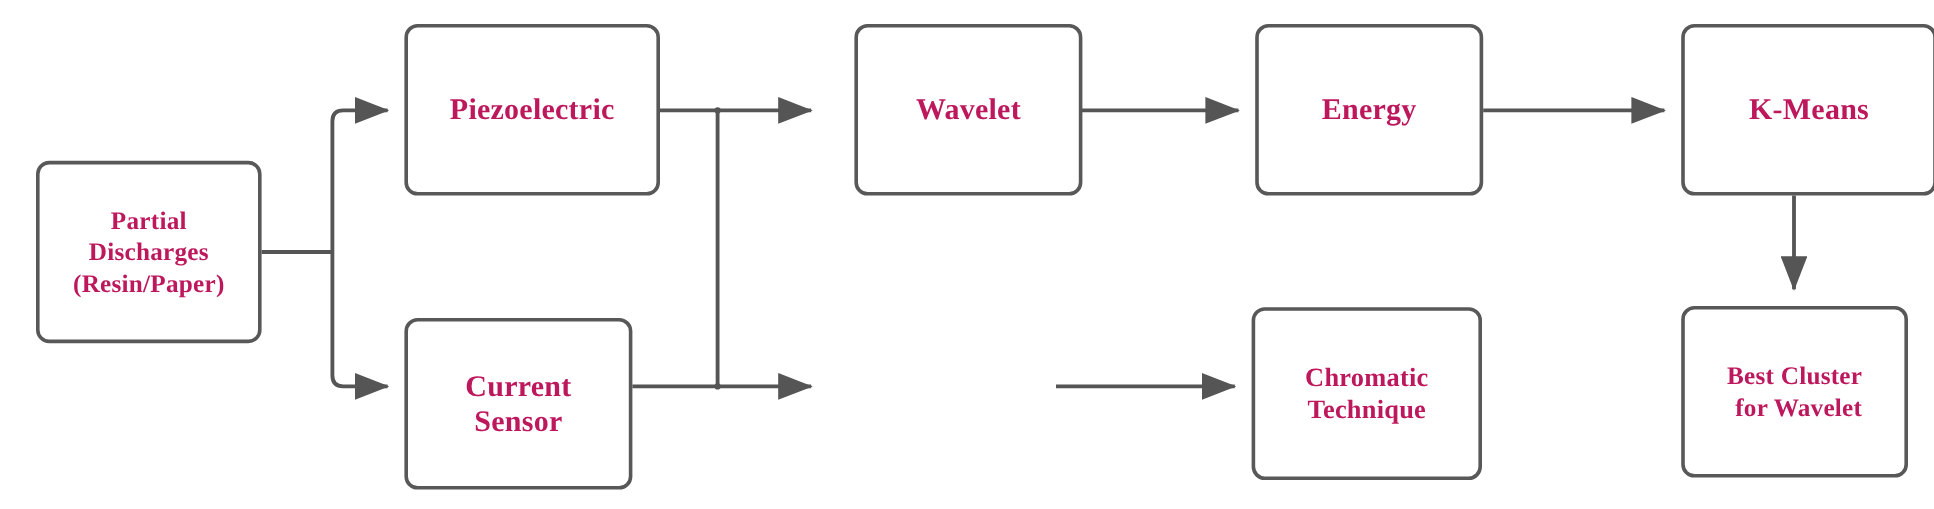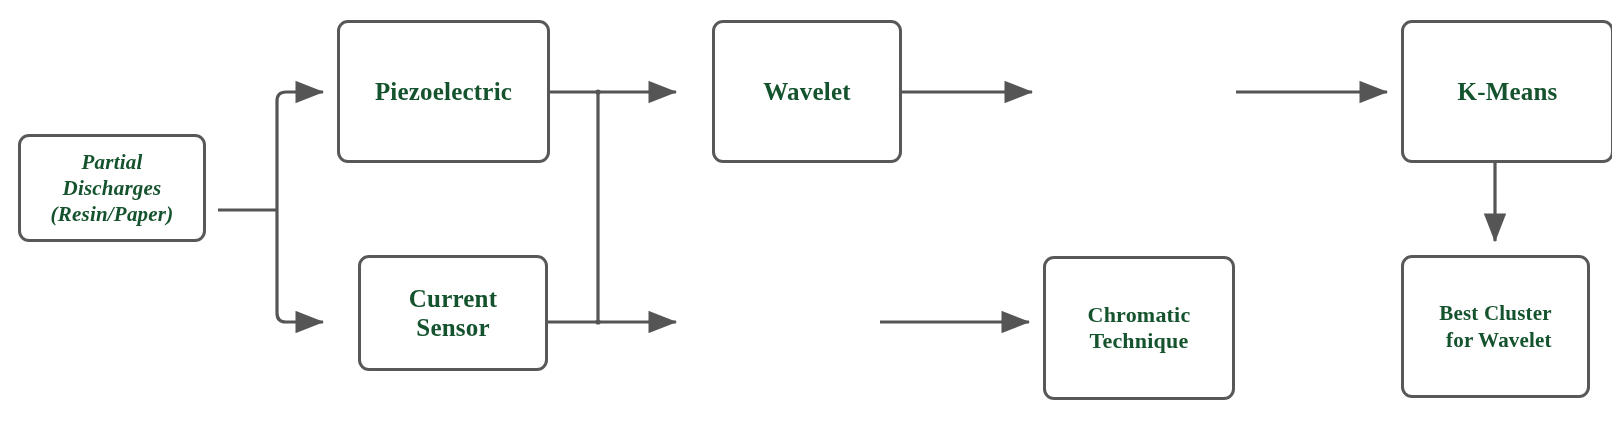--- a/index.html
+++ b/index.html
@@ -28,21 +28,21 @@
   .node {
     position: absolute;
     box-sizing: border-box;
     background: #ffffff;
     border: 3px solid #585858;
     border-radius: 11px;
     display: flex;
     align-items: center;
     justify-content: center;
     text-align: center;
-    color: #14532d;
+    color: #be185d;
     font-weight: bold;
     font-size: 25px;
     line-height: 1.16;
     letter-spacing: 0.2px;
     white-space: pre-line;
     z-index: 2;
   }
   .node.small {
     font-size: 22px;
     line-height: 1.2;
@@ -85,40 +85,43 @@
 
       <path d="M880,322 L1029,322" marker-end="url(#arrowhead)"></path>
 
       <path d="M1495,163 L1495,241" marker-end="url(#arrowhead)"></path>
     </g>
 
     <circle cx="598" cy="92" r="2.6" fill="#555555"></circle>
     <circle cx="598" cy="322" r="2.6" fill="#555555"></circle>
   </svg>
 
-  <div class="node tiny" style="left:18px; top:134px; width:188px; height:108px;font-style:italic;">
+  <div class="node tiny" style="left:30px; top:134px; width:188px; height:152px;">
     <span>Partial
 Discharges
 (Resin/Paper)</span>
   </div>
 
   <div class="node" style="left:337px; top:20px; width:213px; height:143px;">
     <span>Piezoelectric</span>
   </div>
 
-  <div class="node" style="left:337px; top:255px; width:190px; height:116px;margin-left:21px;">
+  <div class="node" style="left:337px; top:265px; width:190px; height:143px;">
     <span>Current
 Sensor</span>
   </div>
 
   <div class="node" style="left:712px; top:20px; width:190px; height:143px;">
     <span>Wavelet</span>
   </div>
 
 
+  <div class="node" style="left:1046px; top:20px; width:190px; height:143px;">
+    <span>Energy</span>
+  </div>
 
   <div class="node small" style="left:1043px; top:256px; width:192px; height:144px;">
     <span>Chromatic
 Technique</span>
   </div>
 
   <div class="node" style="left:1401px; top:20px; width:213px; height:143px;text-align:right;">
     <span>K-Means</span>
   </div>
 

